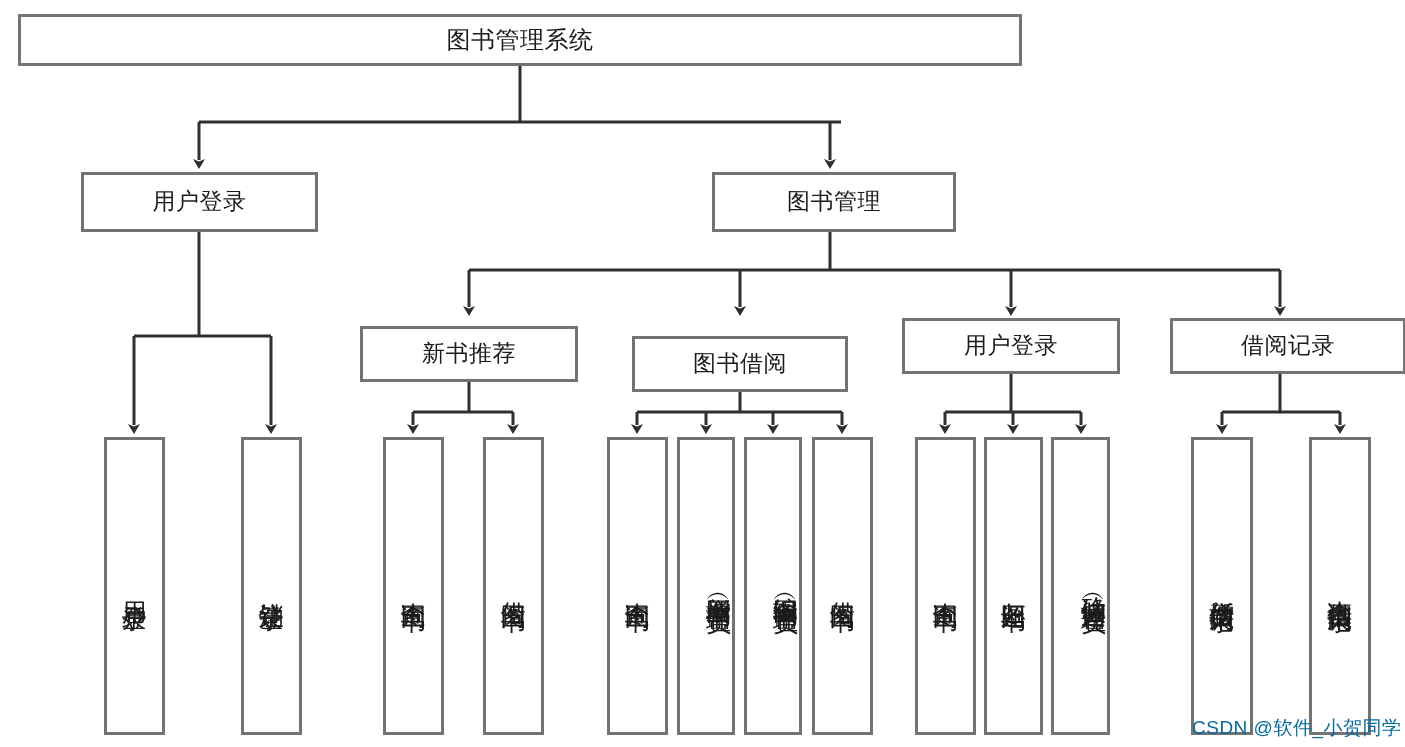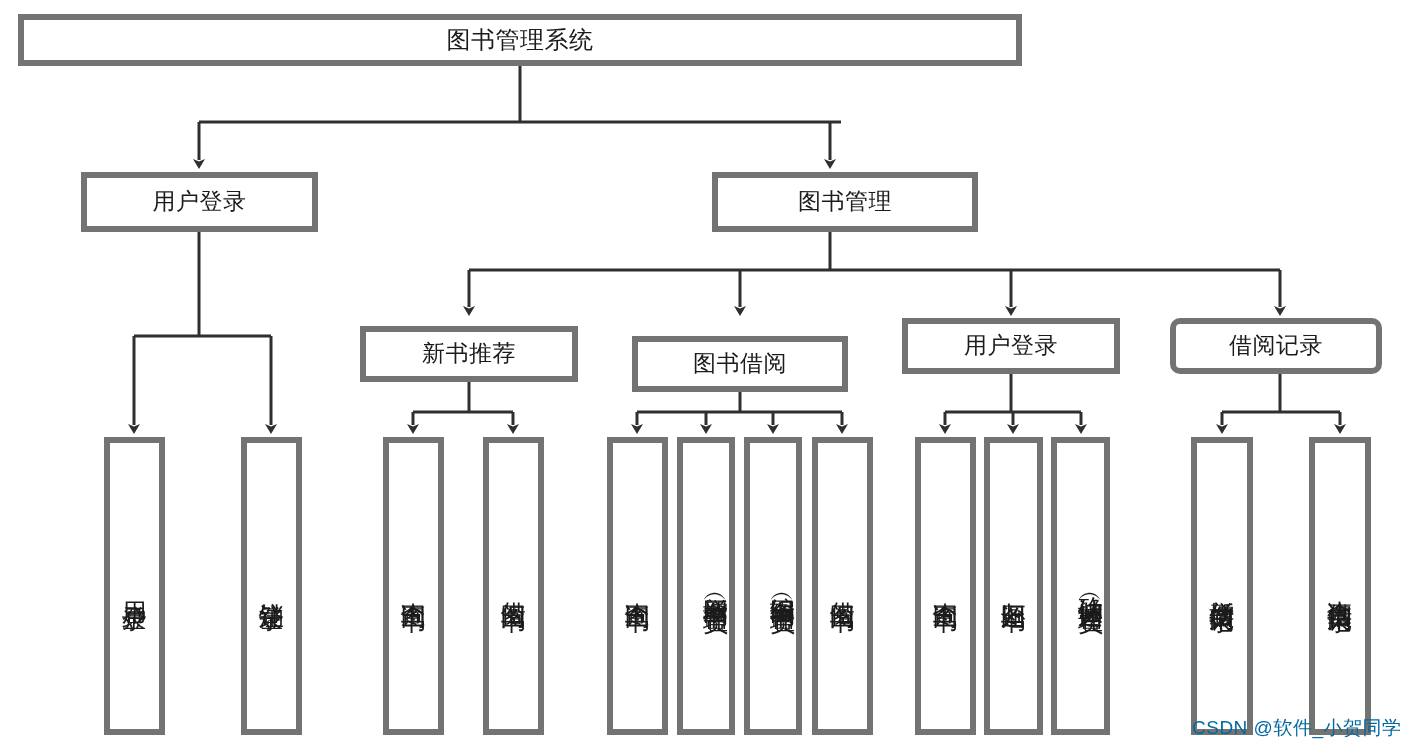--- a/index.html
+++ b/index.html
@@ -23,21 +23,21 @@
     left: 0;
     top: 0;
     width: 1405px;
     height: 747px;
     pointer-events: none;
   }
   .node {
     position: absolute;
     box-sizing: border-box;
     background: #ffffff;
-    border: 6px solid #737373;
+    border: 3px solid #737373;
     display: flex;
     align-items: center;
     justify-content: center;
     color: #1b1b1b;
     text-align: center;
   }
   .node-h {
     font-size: 23px;
     letter-spacing: 0.5px;
     line-height: 1.1;
@@ -118,26 +118,26 @@
       <path d="M1280,374 L1280,412"></path>
       <path d="M1222,412 L1340,412"></path>
       <path d="M1222,412 L1222,425" marker-end="url(#arrow)"></path>
       <path d="M1340,412 L1340,425" marker-end="url(#arrow)"></path>
     </g>
   </svg>
 
   <div class="node node-h node-root" style="left:18px; top:14px; width:1004px; height:52px;">图书管理系统</div>
 
   <div class="node node-h" style="left:81px; top:172px; width:237px; height:60px;">用户登录</div>
-  <div class="node node-h" style="left:712px; top:172px; width:266px; height:60px;">图书管理</div>
+  <div class="node node-h" style="left:712px; top:172px; width:244px; height:60px;">图书管理</div>
 
   <div class="node node-h" style="left:360px; top:326px; width:218px; height:56px;">新书推荐</div>
   <div class="node node-h" style="left:632px; top:336px; width:216px; height:56px;">图书借阅</div>
   <div class="node node-h" style="left:902px; top:318px; width:218px; height:56px;">用户登录</div>
-  <div class="node node-h" style="left:1170px; top:318px; width:212px; height:56px;border-radius:10px;">借阅记录</div>
+  <div class="node node-h" style="left:1170px; top:318px; width:236px; height:56px;">借阅记录</div>
 
   <div class="node node-v tall" style="left:104px; top:437px; width:61px; height:298px;">用户登录</div>
   <div class="node node-v tall" style="left:241px; top:437px; width:61px; height:298px;">注销登录</div>
 
   <div class="node node-v tall" style="left:383px; top:437px; width:61px; height:298px;">查询图书</div>
   <div class="node node-v tall" style="left:483px; top:437px; width:61px; height:298px;">借阅图书</div>
 
   <div class="node node-v tall" style="left:607px; top:437px; width:61px; height:298px;">查询图书</div>
   <div class="node node-v" style="left:677px; top:437px; width:58px; height:298px;">新增图书（管理员）</div>
   <div class="node node-v" style="left:744px; top:437px; width:58px; height:298px;">编辑图书（管理员）</div>

